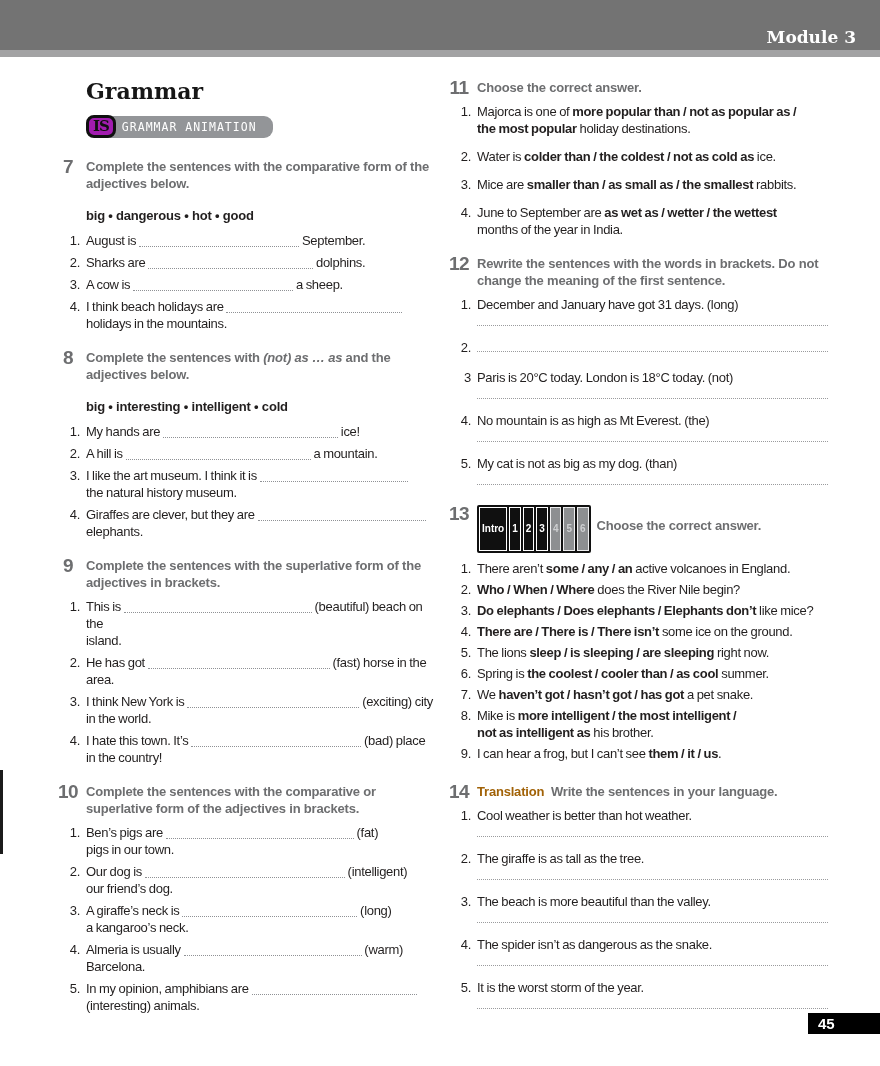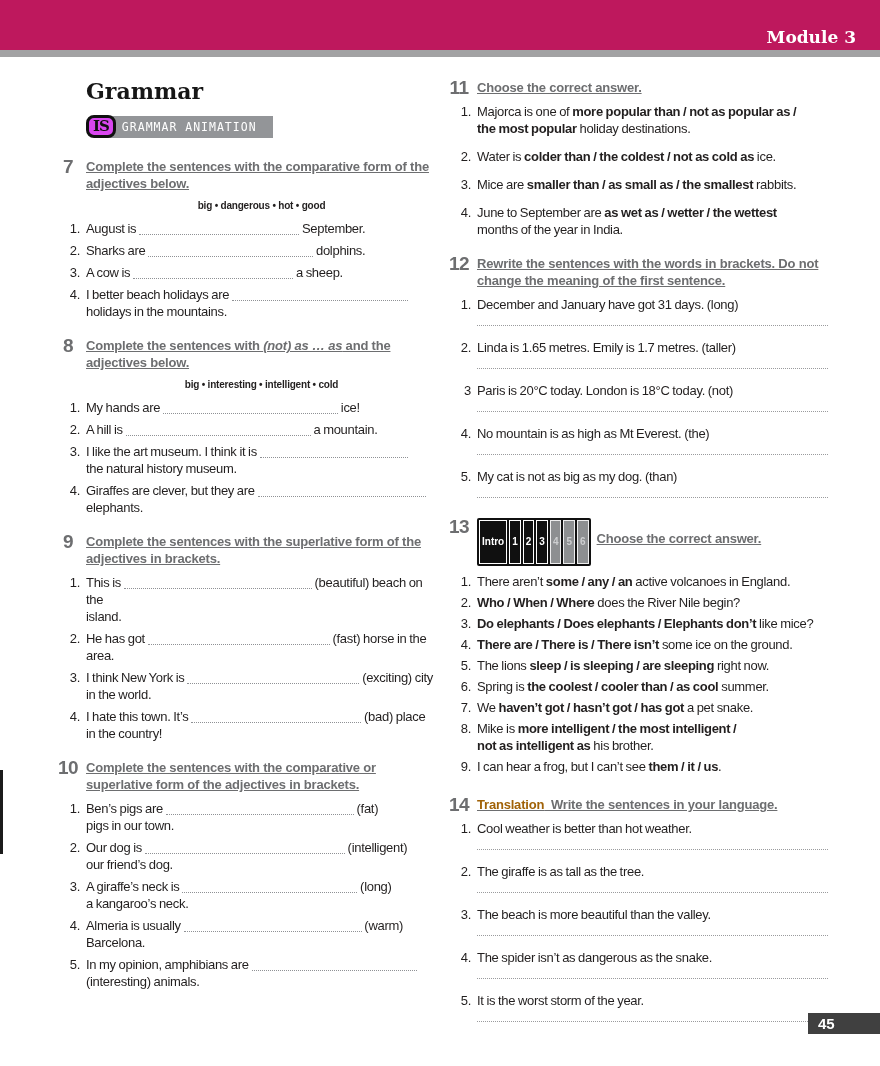--- a/index.html
+++ b/index.html
@@ -3,62 +3,61 @@
 <meta charset="utf-8">
 <style>
   html,body{margin:0;padding:0;}
   body{
     width:880px;height:1066px;position:relative;overflow:hidden;
     background:#ffffff;
     font-family:"Liberation Sans",sans-serif;
     -webkit-font-smoothing:antialiased;
   }
   
-  .header{height:50px;background:#be185d;position:relative;}
+  .header{height:50px;background:#737373;position:relative;}
   .header-edge{height:7px;background:#a2a2a3;}
   .module-label{
     position:absolute;right:24px;bottom:3px;
     font-family:"DejaVu Serif",serif;font-weight:bold;font-size:17px;color:#ffffff;
   }
   
   .page{padding:22px 43px 0 56px;}
   .columns{display:flex;gap:10px;}
   .col{width:381px;flex:0 0 381px;}
   .page-title{
     font-family:"DejaVu Serif",serif;font-weight:bold;font-size:22px;color:#161616;
     margin:0 0 12px 30px;line-height:24px;
   }
   
   .anim-badge{display:inline-flex;align-items:center;margin:0 0 20px 30px;position:relative;}
   .is-logo{
-    background:#d946ef;border:3px solid #101010;border-radius:8px;
+    background:#a21caf;border:3px solid #101010;border-radius:8px;
     font-family:"DejaVu Serif",serif;font-weight:bold;font-size:15px;color:#101010;
     height:17px;line-height:16px;padding:0 4px;position:relative;z-index:2;letter-spacing:-1px;
   }
   .anim-pill{
-    background:#939598;color:#ffffff;border-radius:0;
+    background:#939598;color:#ffffff;border-radius:9px;
     font-family:"DejaVu Sans Mono",monospace;font-size:11.5px;letter-spacing:1px;
     padding:4px 16px 4px 20px;margin-left:-14px;white-space:nowrap;
   }
   
   .ex{margin-bottom:17px;}
   .ex-head{display:flex;margin-bottom:7px;}
   .ex-num{
     flex:0 0 24px;text-align:center;margin-right:6px;
     font-weight:bold;font-size:19px;line-height:17px;color:#6d6e70;letter-spacing:-0.5px;
   }
   .ex-instr{
     flex:1;font-weight:bold;font-size:13px;line-height:17px;color:#6d6e70;
     letter-spacing:-0.2px;
-    text-decoration:underline;
   }
   .seg-gi{font-style:italic;}
   .seg-bk{color:#a16207;}
   .wordbank{
-    margin:8px 0 9px 30px;font-weight:bold;font-size:10px;color:#221f1f;letter-spacing:-0.2px;text-align:center;
+    margin:16px 0 9px 30px;font-weight:bold;font-size:13px;color:#221f1f;letter-spacing:-0.2px;
   }
   .item{
     display:flex;font-size:13px;line-height:17px;color:#221f1f;
     letter-spacing:-0.3px;word-spacing:-0.5px;margin-bottom:5px;
   }
   .item-num{flex:0 0 24px;text-align:right;margin-right:6px;}
   .item-text{flex:1;min-width:0;}
   .seg-b{font-weight:bold;margin-top:27px;}
   .blank{
     display:inline-block;height:13px;vertical-align:-2px;
@@ -77,21 +76,21 @@
     margin-right:6px;vertical-align:-2px;
   }
   .tab{
     font-size:10px;font-weight:bold;line-height:12px;padding:16px 3px;letter-spacing:0;
   }
   .tab.active{background:#101010;color:#ffffff;box-shadow:inset 0 0 0 1px #ffffff;}
   .tab.inactive{background:#8d8f91;color:#cdced0;box-shadow:inset 0 0 0 1px #ededee;}
   
   .page-num{
     position:absolute;right:0;top:1013px;width:72px;height:21px;box-sizing:border-box;
-    background:#404040;color:#ffffff;font-weight:bold;font-size:15px;line-height:21px;
+    background:#000000;color:#ffffff;font-weight:bold;font-size:15px;line-height:21px;
     padding-left:10px;
   }
   
   .scan-edge{position:absolute;left:0;top:770px;width:3px;height:84px;background:#1b1b1b;}
 </style>
 </head>
 <body>
 
 <div class="header" data-name="module-header-bar">
   <span class="module-label" data-name="module-label">Module 3</span>
@@ -119,21 +118,21 @@
           <div class="item" data-name="exercise-item">
             <span class="item-num" data-name="item-number">2.</span>
             <div class="item-text" data-name="item-text"><span class="seg-t" data-name="text-segment">Sharks are </span><span class="blank" data-name="answer-blank" style="width: 165px;"></span><span class="seg-t" data-name="text-segment"> dolphins.</span></div>
           </div>
           <div class="item" data-name="exercise-item">
             <span class="item-num" data-name="item-number">3.</span>
             <div class="item-text" data-name="item-text"><span class="seg-t" data-name="text-segment">A cow is </span><span class="blank" data-name="answer-blank" style="width: 160px;"></span><span class="seg-t" data-name="text-segment"> a sheep.</span></div>
           </div>
           <div class="item" data-name="exercise-item">
             <span class="item-num" data-name="item-number">4.</span>
-            <div class="item-text" data-name="item-text"><span class="seg-t" data-name="text-segment">I better beach holidays are </span><span class="blank" data-name="answer-blank" style="width: 176px;"></span><br><span class="seg-t" data-name="text-segment">holidays in the mountains.</span></div>
+            <div class="item-text" data-name="item-text"><span class="seg-t" data-name="text-segment">I think beach holidays are </span><span class="blank" data-name="answer-blank" style="width: 176px;"></span><br><span class="seg-t" data-name="text-segment">holidays in the mountains.</span></div>
           </div>
         </div><div class="ex" data-name="exercise-8">
           <div class="ex-head" data-name="exercise-header">
             <span class="ex-num" data-name="exercise-number">8</span>
             <div class="ex-instr" data-name="exercise-instruction"><span class="seg-g" data-name="text-segment">Complete the sentences with </span><span class="seg-gi" data-name="text-segment">(not) as … as</span><span class="seg-g" data-name="text-segment"> and the adjectives below.</span></div>
           </div>
           <div class="wordbank" data-name="word-bank">big • interesting • intelligent • cold</div>
           <div class="item" data-name="exercise-item">
             <span class="item-num" data-name="item-number">1.</span>
             <div class="item-text" data-name="item-text"><span class="seg-t" data-name="text-segment">My hands are </span><span class="blank" data-name="answer-blank" style="width: 175px;"></span><span class="seg-t" data-name="text-segment"> ice!</span></div>
@@ -224,21 +223,21 @@
           <div class="ex-head" data-name="exercise-header">
             <span class="ex-num" data-name="exercise-number">12</span>
             <div class="ex-instr" data-name="exercise-instruction"><span class="seg-g" data-name="text-segment">Rewrite the sentences with the words in brackets. Do not change the meaning of the first sentence.</span></div>
           </div>
           <div class="item" data-name="exercise-item">
             <span class="item-num" data-name="item-number">1.</span>
             <div class="item-text" data-name="item-text"><span class="seg-t" data-name="text-segment">December and January have got 31 days. (long)</span><div class="ans-line" data-name="answer-line"></div></div>
           </div>
           <div class="item" data-name="exercise-item">
             <span class="item-num" data-name="item-number">2.</span>
-            <div class="item-text" data-name="item-text"><span class="seg-t" data-name="text-segment">Linda is 1.65 metres. Emily is 1.7 metres. (taller)</span><div class="ans-line" data-name="answer-line"></div></div>
+            <div class="item-text" data-name="item-text"><div class="ans-line" data-name="answer-line"></div></div>
           </div>
           <div class="item" data-name="exercise-item">
             <span class="item-num" data-name="item-number">3</span>
             <div class="item-text" data-name="item-text"><span class="seg-t" data-name="text-segment">Paris is 20°C today. London is 18°C today. (not)</span><div class="ans-line" data-name="answer-line"></div></div>
           </div>
           <div class="item" data-name="exercise-item">
             <span class="item-num" data-name="item-number">4.</span>
             <div class="item-text" data-name="item-text"><span class="seg-t" data-name="text-segment">No mountain is as high as Mt Everest. (the)</span><div class="ans-line" data-name="answer-line"></div></div>
           </div>
           <div class="item" data-name="exercise-item">

